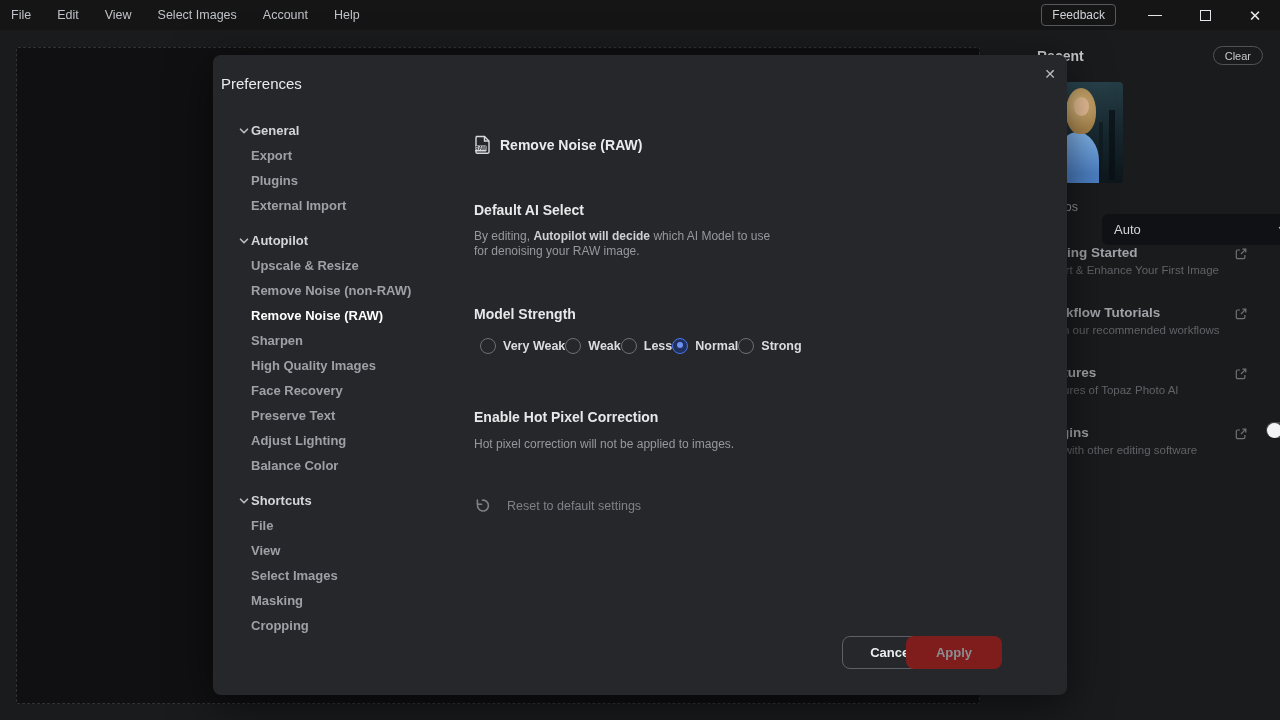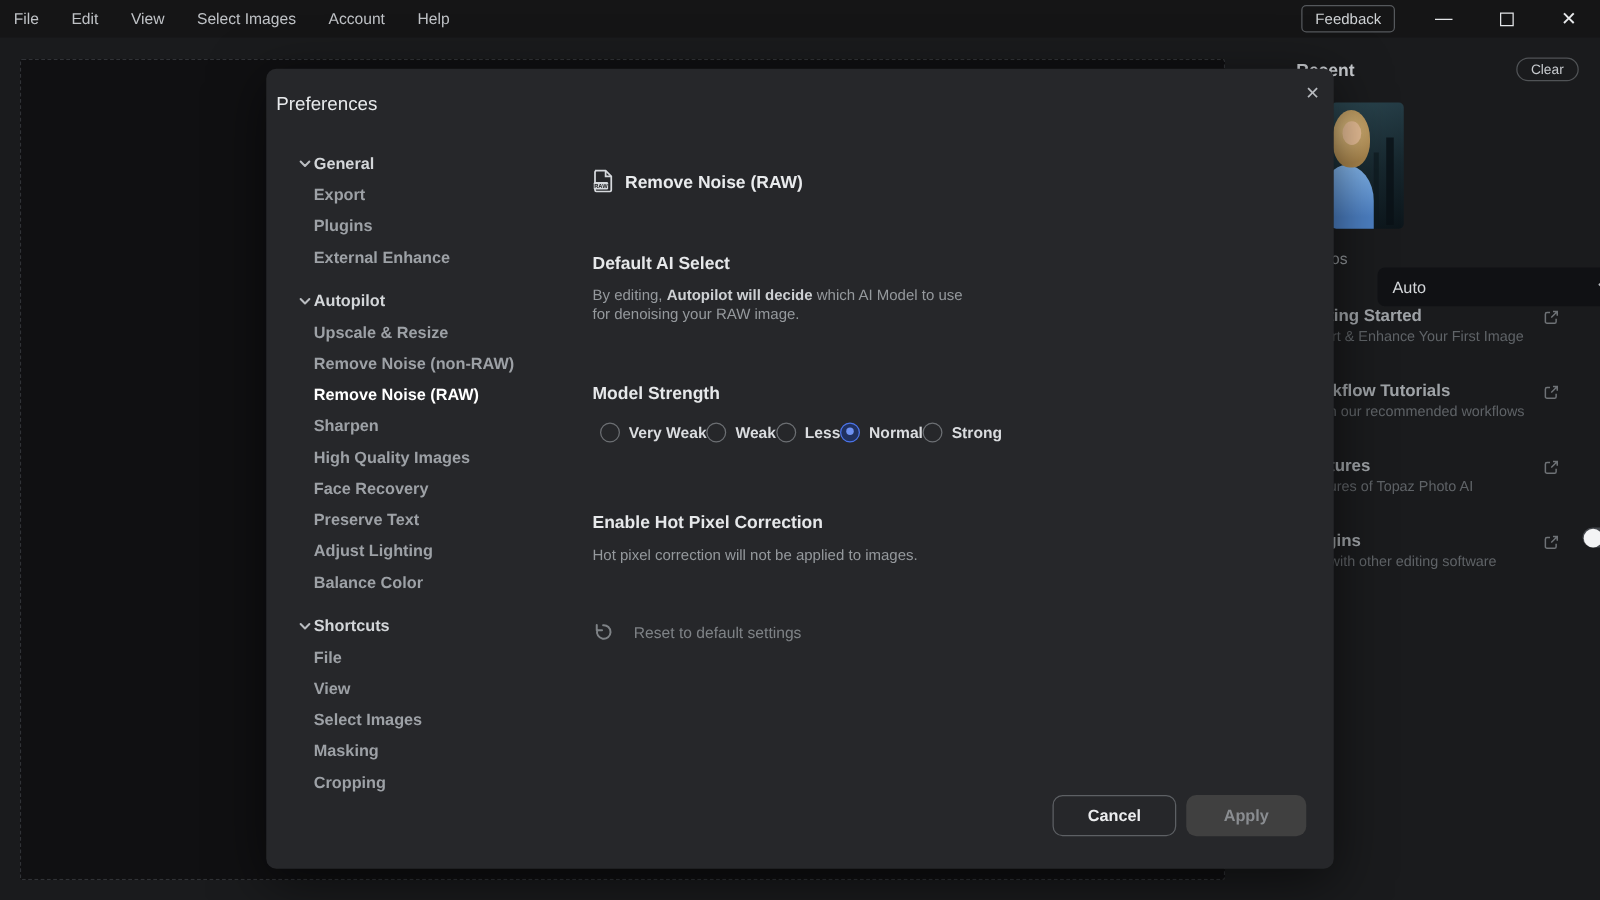--- a/index.html
+++ b/index.html
@@ -101,21 +101,21 @@
     border-radius:50%; background:#f3f4f5; }
 
   .reset-row { position:absolute; left:0; top:442px; display:flex; align-items:center; gap:16px; }
   .reset-icon { width:17px; height:17px; color:#7e8286; }
   .reset-label { font-size:12.5px; color:#7e8286; }
 
   .footer-btn { position:absolute; top:581px; height:33px; border-radius:8px;
     font-size:13px; font-family:inherit; }
   .cancel-btn { left:629px; width:99px; background:transparent; border:1px solid #5d6064;
     color:#ecedef; font-weight:600; }
-  .apply-btn { left:736px; width:96px; background:#404040; border:none; color:#8a8d91;
+  .apply-btn { left:693px; width:96px; background:#7f1d1d; border:none; color:#8a8d91;
     font-weight:600; }
 
   svg { display:block; }
 </style>
 </head>
 <body>
 
 <div class="screen">
 
   <div class="titlebar">
@@ -203,21 +203,21 @@
           </svg>
           <span>General</span>
         </div>
         <div class="nav-row item">
           <span>Export</span>
         </div>
         <div class="nav-row item">
           <span>Plugins</span>
         </div>
         <div class="nav-row item">
-          <span>External Enhance</span>
+          <span>External Import</span>
         </div>
         <div class="nav-row section">
           <svg class="nav-chevron" viewBox="0 0 14 14" fill="none">
             <path d="M3.5 5.2 L7 8.8 L10.5 5.2" stroke="currentColor" stroke-width="1.6" stroke-linecap="round" stroke-linejoin="round"></path>
           </svg>
           <span>Autopilot</span>
         </div>
         <div class="nav-row item">
           <span>Upscale &amp; Resize</span>
         </div>

